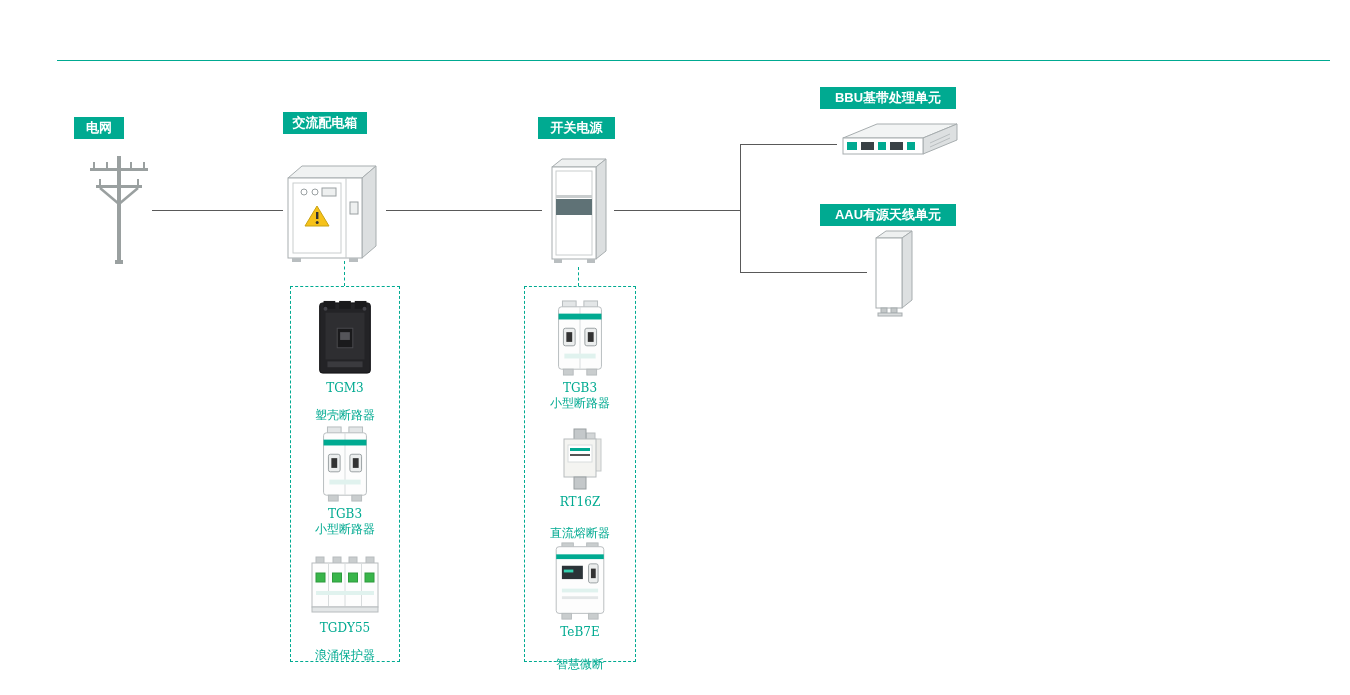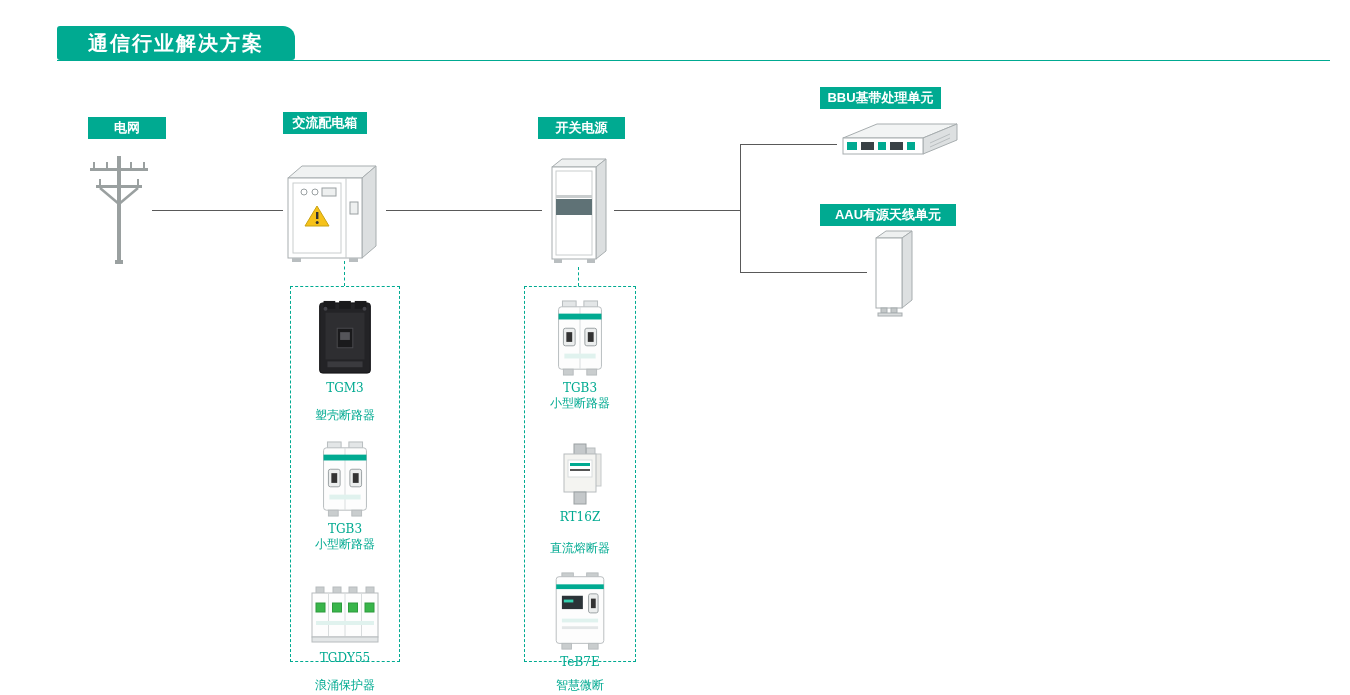--- a/index.html
+++ b/index.html
@@ -26,43 +26,39 @@
   .hline, .vline { position:absolute; background:#595959; }
   .hline { height:1px; }
   .vline { width:1px; }
 
   .dash-v { position:absolute; width:0; border-left:1px dashed var(--accent); }
 
   .group-box {
     position:absolute; border:1px dashed var(--accent);
     display:flex; flex-direction:column; justify-content:space-between;
     padding:10px 2px 8px 2px;
-    gap:15px;
   }
   .product { display:flex; flex-direction:column; align-items:center; }
   .product .img { height:80px; display:flex; align-items:flex-end; justify-content:center; line-height:0; }
   .caption {
     text-align:center; color:var(--accent); font-size:12px; line-height:15px;
     margin-top:4px; font-family:"DejaVu Serif", serif;
   }
 </style>
 </head>
 <body>
 
 <div class="canvas">
 
-  <div class="title-banner">
-    <span>通信行业解决方案</span>
-  </div>
   <div class="title-rule"></div>
 
-  <div class="node-label" style="left:88px;top:117px;width:78px">电网</div>
+  <div class="node-label" style="left:74px;top:117px;width:50px">电网</div>
   <div class="node-label" style="left:283px;top:112px;width:84px">交流配电箱</div>
-  <div class="node-label" style="left:538px;top:117px;width:87px">开关电源</div>
-  <div class="node-label" style="left:820px;top:87px;width:121px">BBU基带处理单元</div>
+  <div class="node-label" style="left:538px;top:117px;width:77px">开关电源</div>
+  <div class="node-label" style="left:820px;top:87px;width:136px">BBU基带处理单元</div>
   <div class="node-label" style="left:820px;top:204px;width:136px">AAU有源天线单元</div>
 
   <div class="hline" style="left:152px;top:210px;width:131px"></div>
   <div class="hline" style="left:386px;top:210px;width:156px"></div>
   <div class="hline" style="left:614px;top:210px;width:126px"></div>
   <div class="vline" style="left:740px;top:144px;height:129px"></div>
   <div class="hline" style="left:740px;top:144px;width:97px"></div>
   <div class="hline" style="left:740px;top:272px;width:127px"></div>
 
   <div class="dash-v" style="left:344px;top:261px;height:25px"></div>
@@ -260,17 +256,17 @@
           <rect x="14" y="30" width="10" height="3" fill="#35d0b0"></rect>
           <rect x="40" y="24" width="10" height="20" rx="2" fill="#eceeee" stroke="#9aa0a2"></rect>
           <rect x="42.5" y="29" width="5" height="10" fill="#333"></rect>
           <rect x="12" y="50" width="38" height="4" fill="#e0f2ee"></rect>
           <rect x="12" y="58" width="38" height="3" fill="#e3e6e7"></rect>
           <rect x="12" y="76" width="10" height="6" fill="#c9cdce" stroke="#b7bcbe"></rect>
           <rect x="40" y="76" width="10" height="6" fill="#c9cdce" stroke="#b7bcbe"></rect>
         </svg>
       </div>
       <div class="caption">TeB7E</div>
-      <div class="caption" style="margin-top:8px">智慧微断</div>
+      <div class="caption" style="margin-top:17px">智慧微断</div>
     </div>
   </div>
 
 </div>
 
 </body></html>

